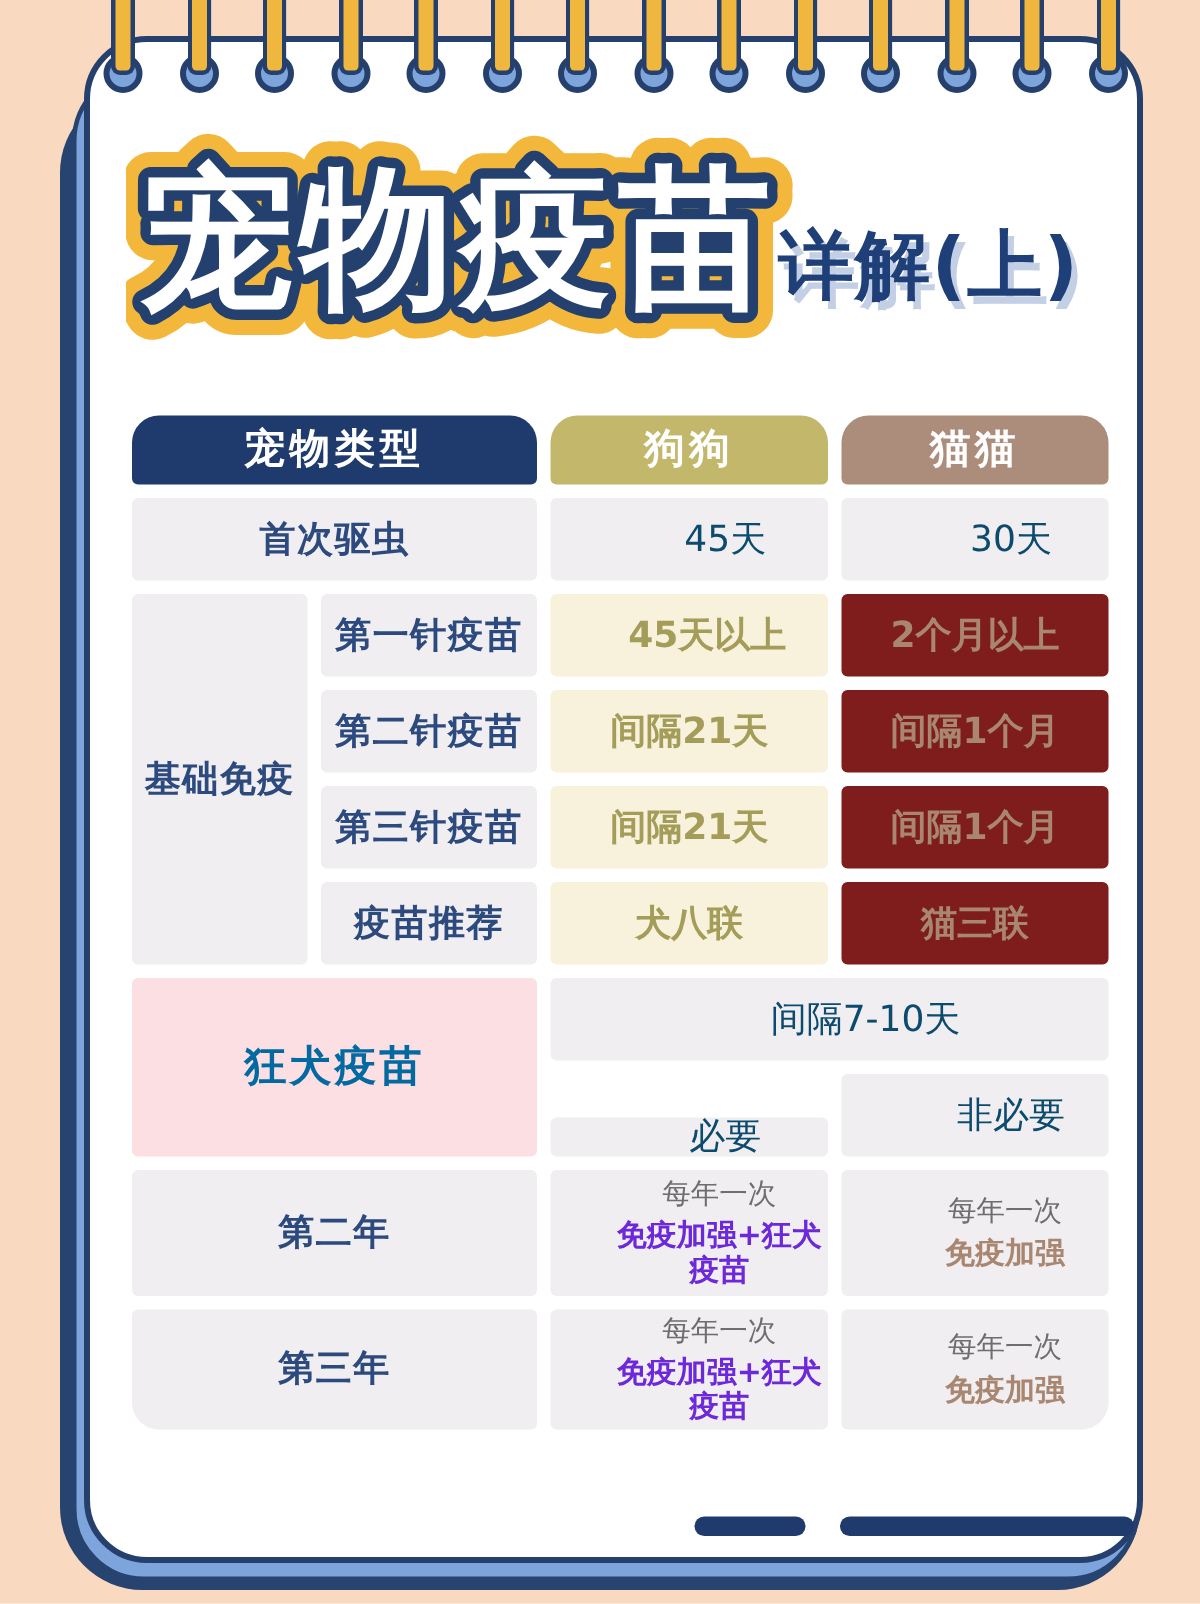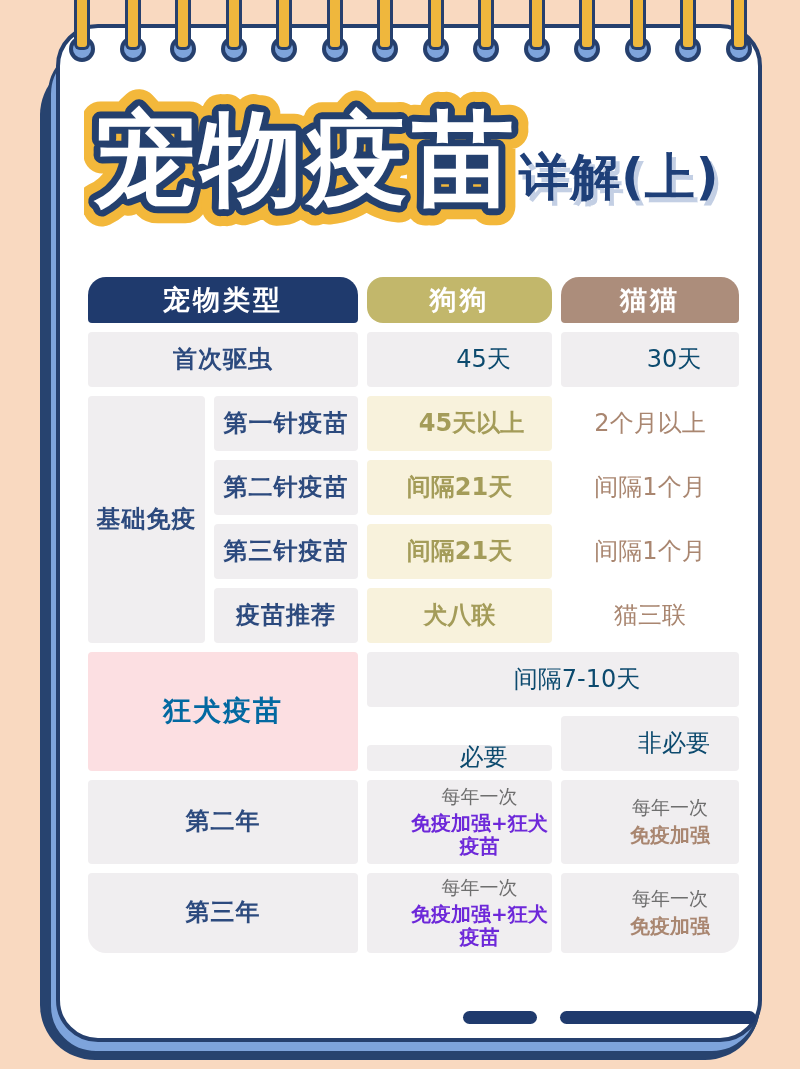--- a/index.html
+++ b/index.html
@@ -50,25 +50,25 @@
     grid-template-rows:70px 55px 55px 55px 55px 55px 55px 55px 84px 80px;
     gap:9px;
   }
   .cell {
     display:flex; align-items:center; justify-content:center;
     border-radius:4px; font-size:24px; text-align:center; line-height:1.15;
   }
   .hd { color:#ffffff; font-weight:bold; font-size:27px; letter-spacing:3px;
         border-radius:18px 18px 4px 4px;margin-top:24px; }
   .hd-navy { background:#1f3a6d; }
-  .hd-dog  { background:#c2b76b;border-radius:16px; }
+  .hd-dog  { background:#c2b76b; }
   .hd-cat  { background:#ac8d7b; }
   .c-gray  { background:#f0eef0; }
   .c-cream { background:#f8f2dc; color:#a49c59; font-weight:bold; }
-  .c-tan   { background:#ffffff; color:#a98670; font-weight:normal; }
+  .c-tan   { background:#7f1d1d; color:#a98670; font-weight:bold; }
   .c-pink  { background:#fcdfe2; color:#0369a1; font-weight:bold; font-size:28px; letter-spacing:2px; }
   .t-navy  { color:#2c4a7e; font-weight:bold; letter-spacing:1px; }
   .t-gray  { color:#0c4a6e;padding-left:48px; }
   .two-line { flex-direction:column; gap:5px;padding-left:40px; }
   .ln-top { font-size:19px; color:#6e6e6e; }
   .ln-dog { font-size:20px; color:#6d28d9; font-weight:bold; }
   .ln-cat { font-size:20px; color:#a98670; font-weight:bold; }
   .corner-bl { border-radius:4px 4px 4px 18px; }
   .corner-br { border-radius:4px 4px 18px 4px; }
   

